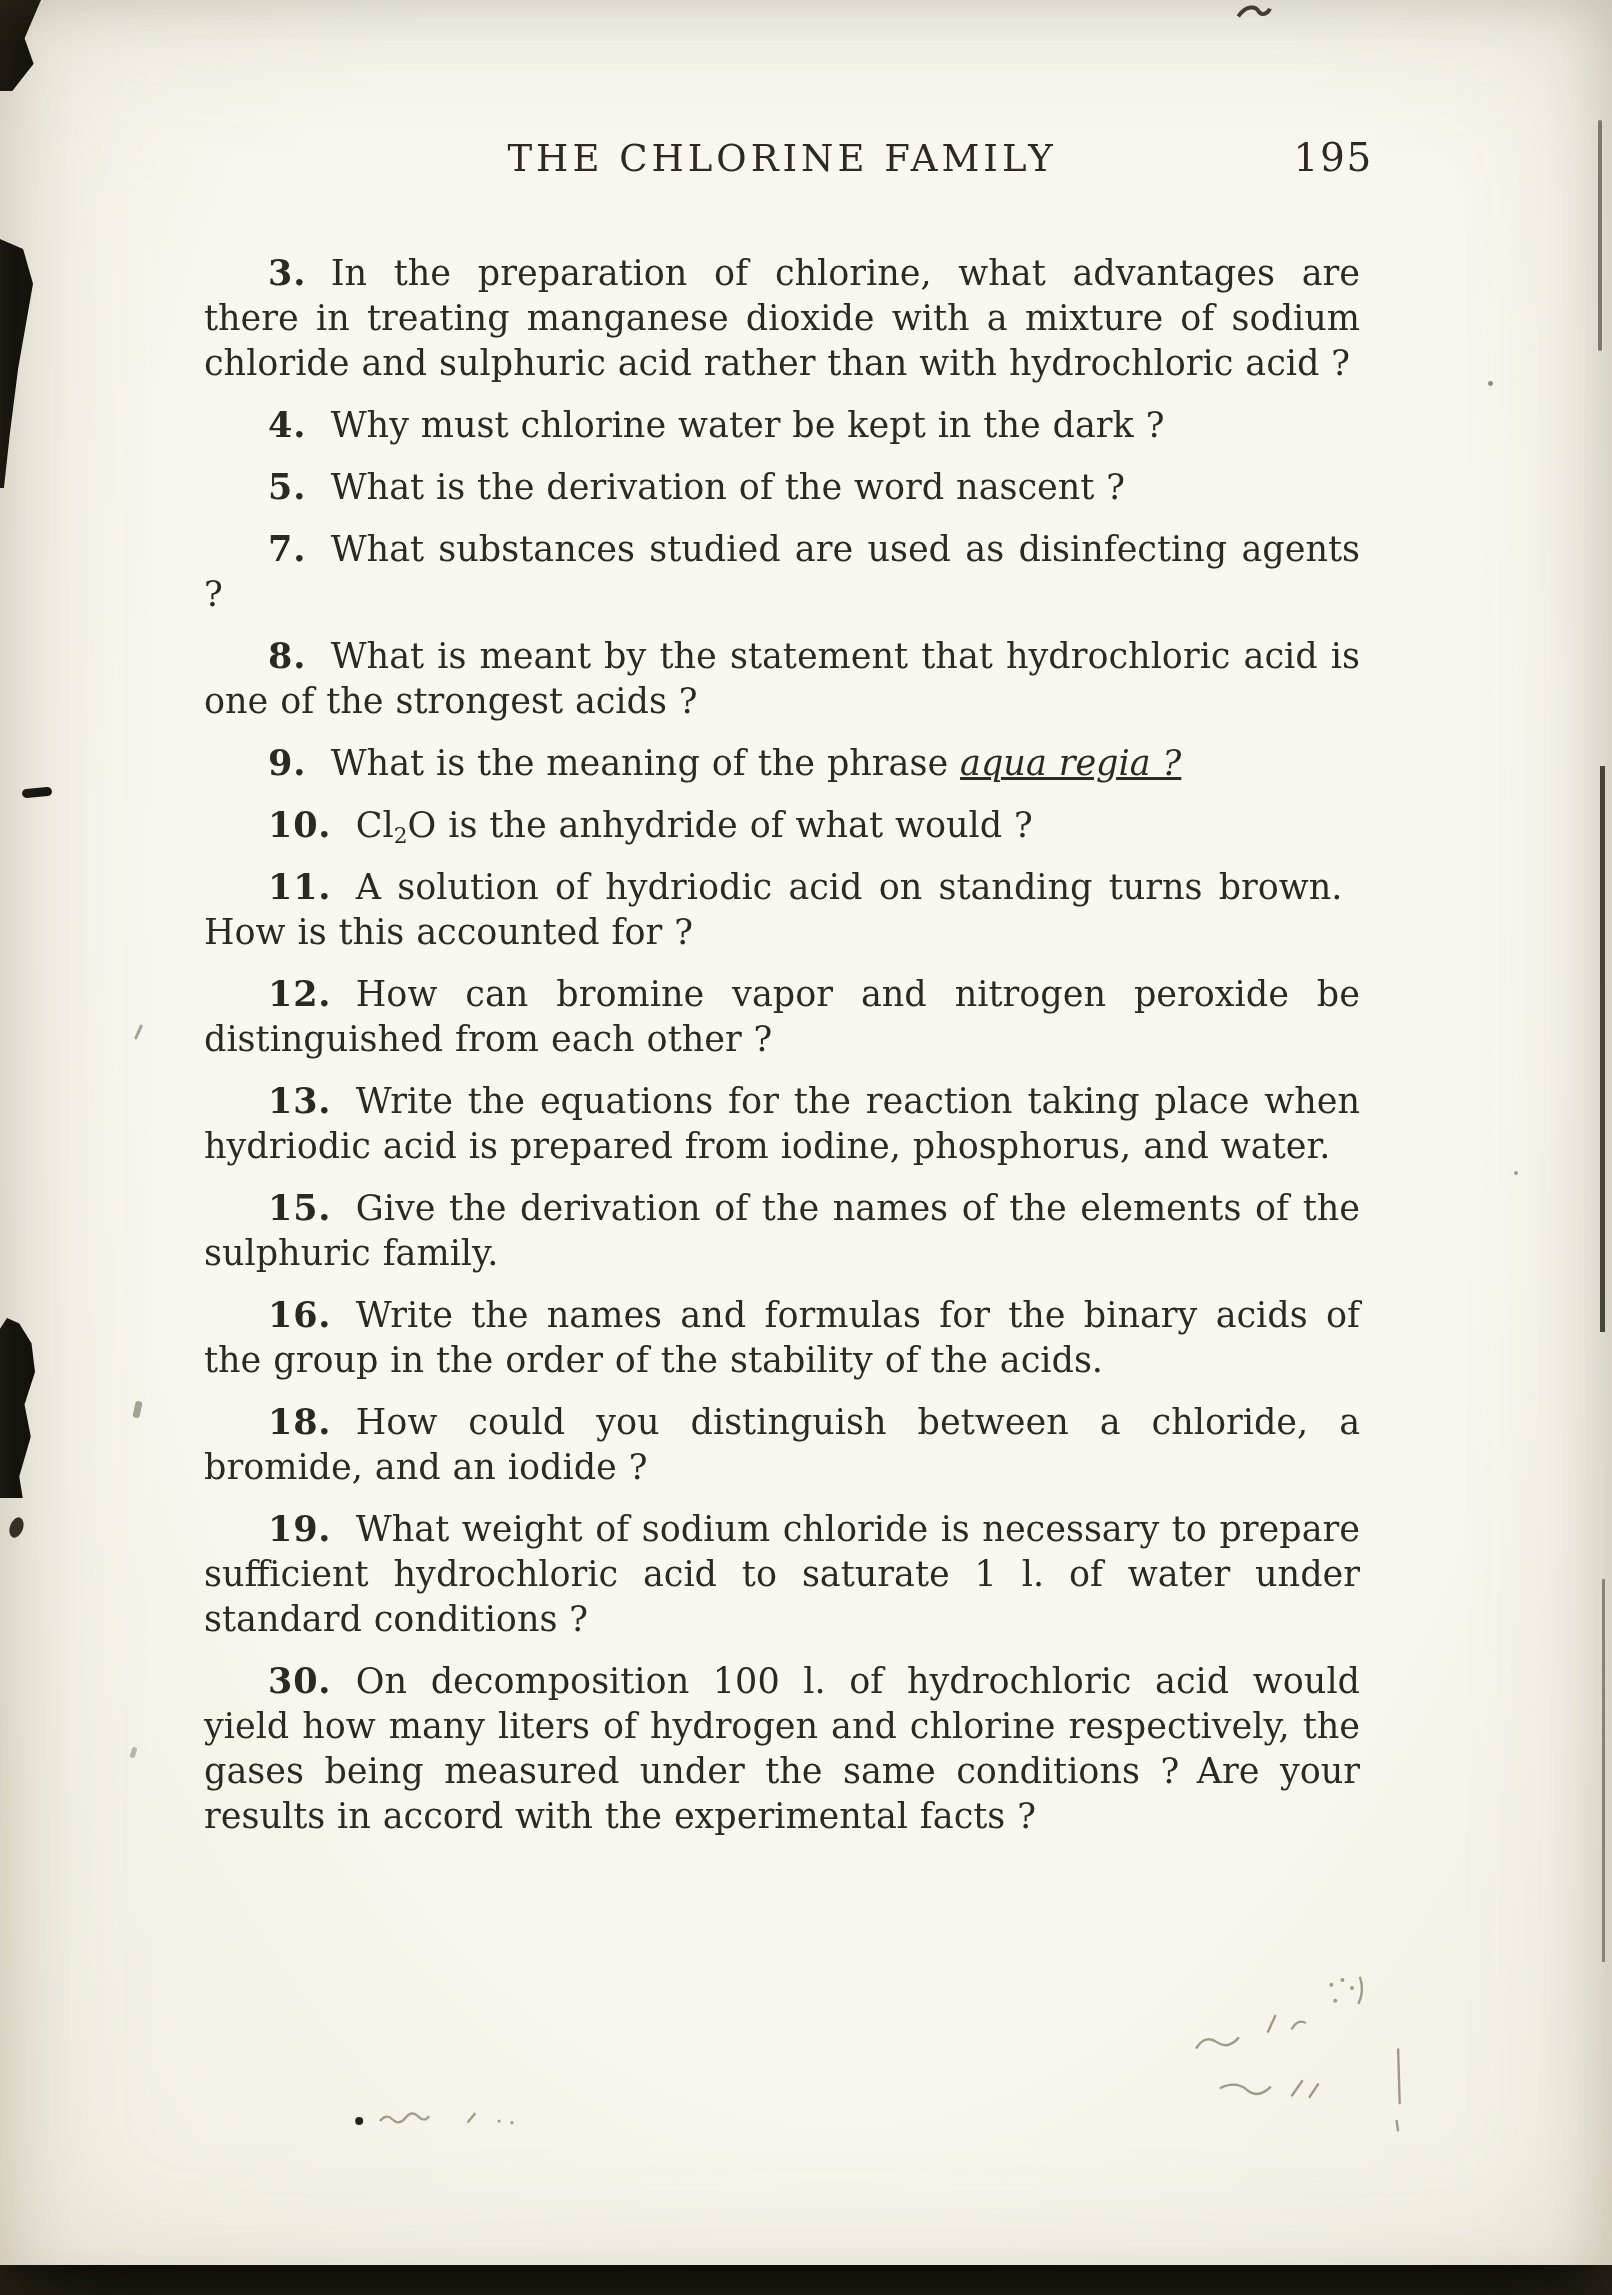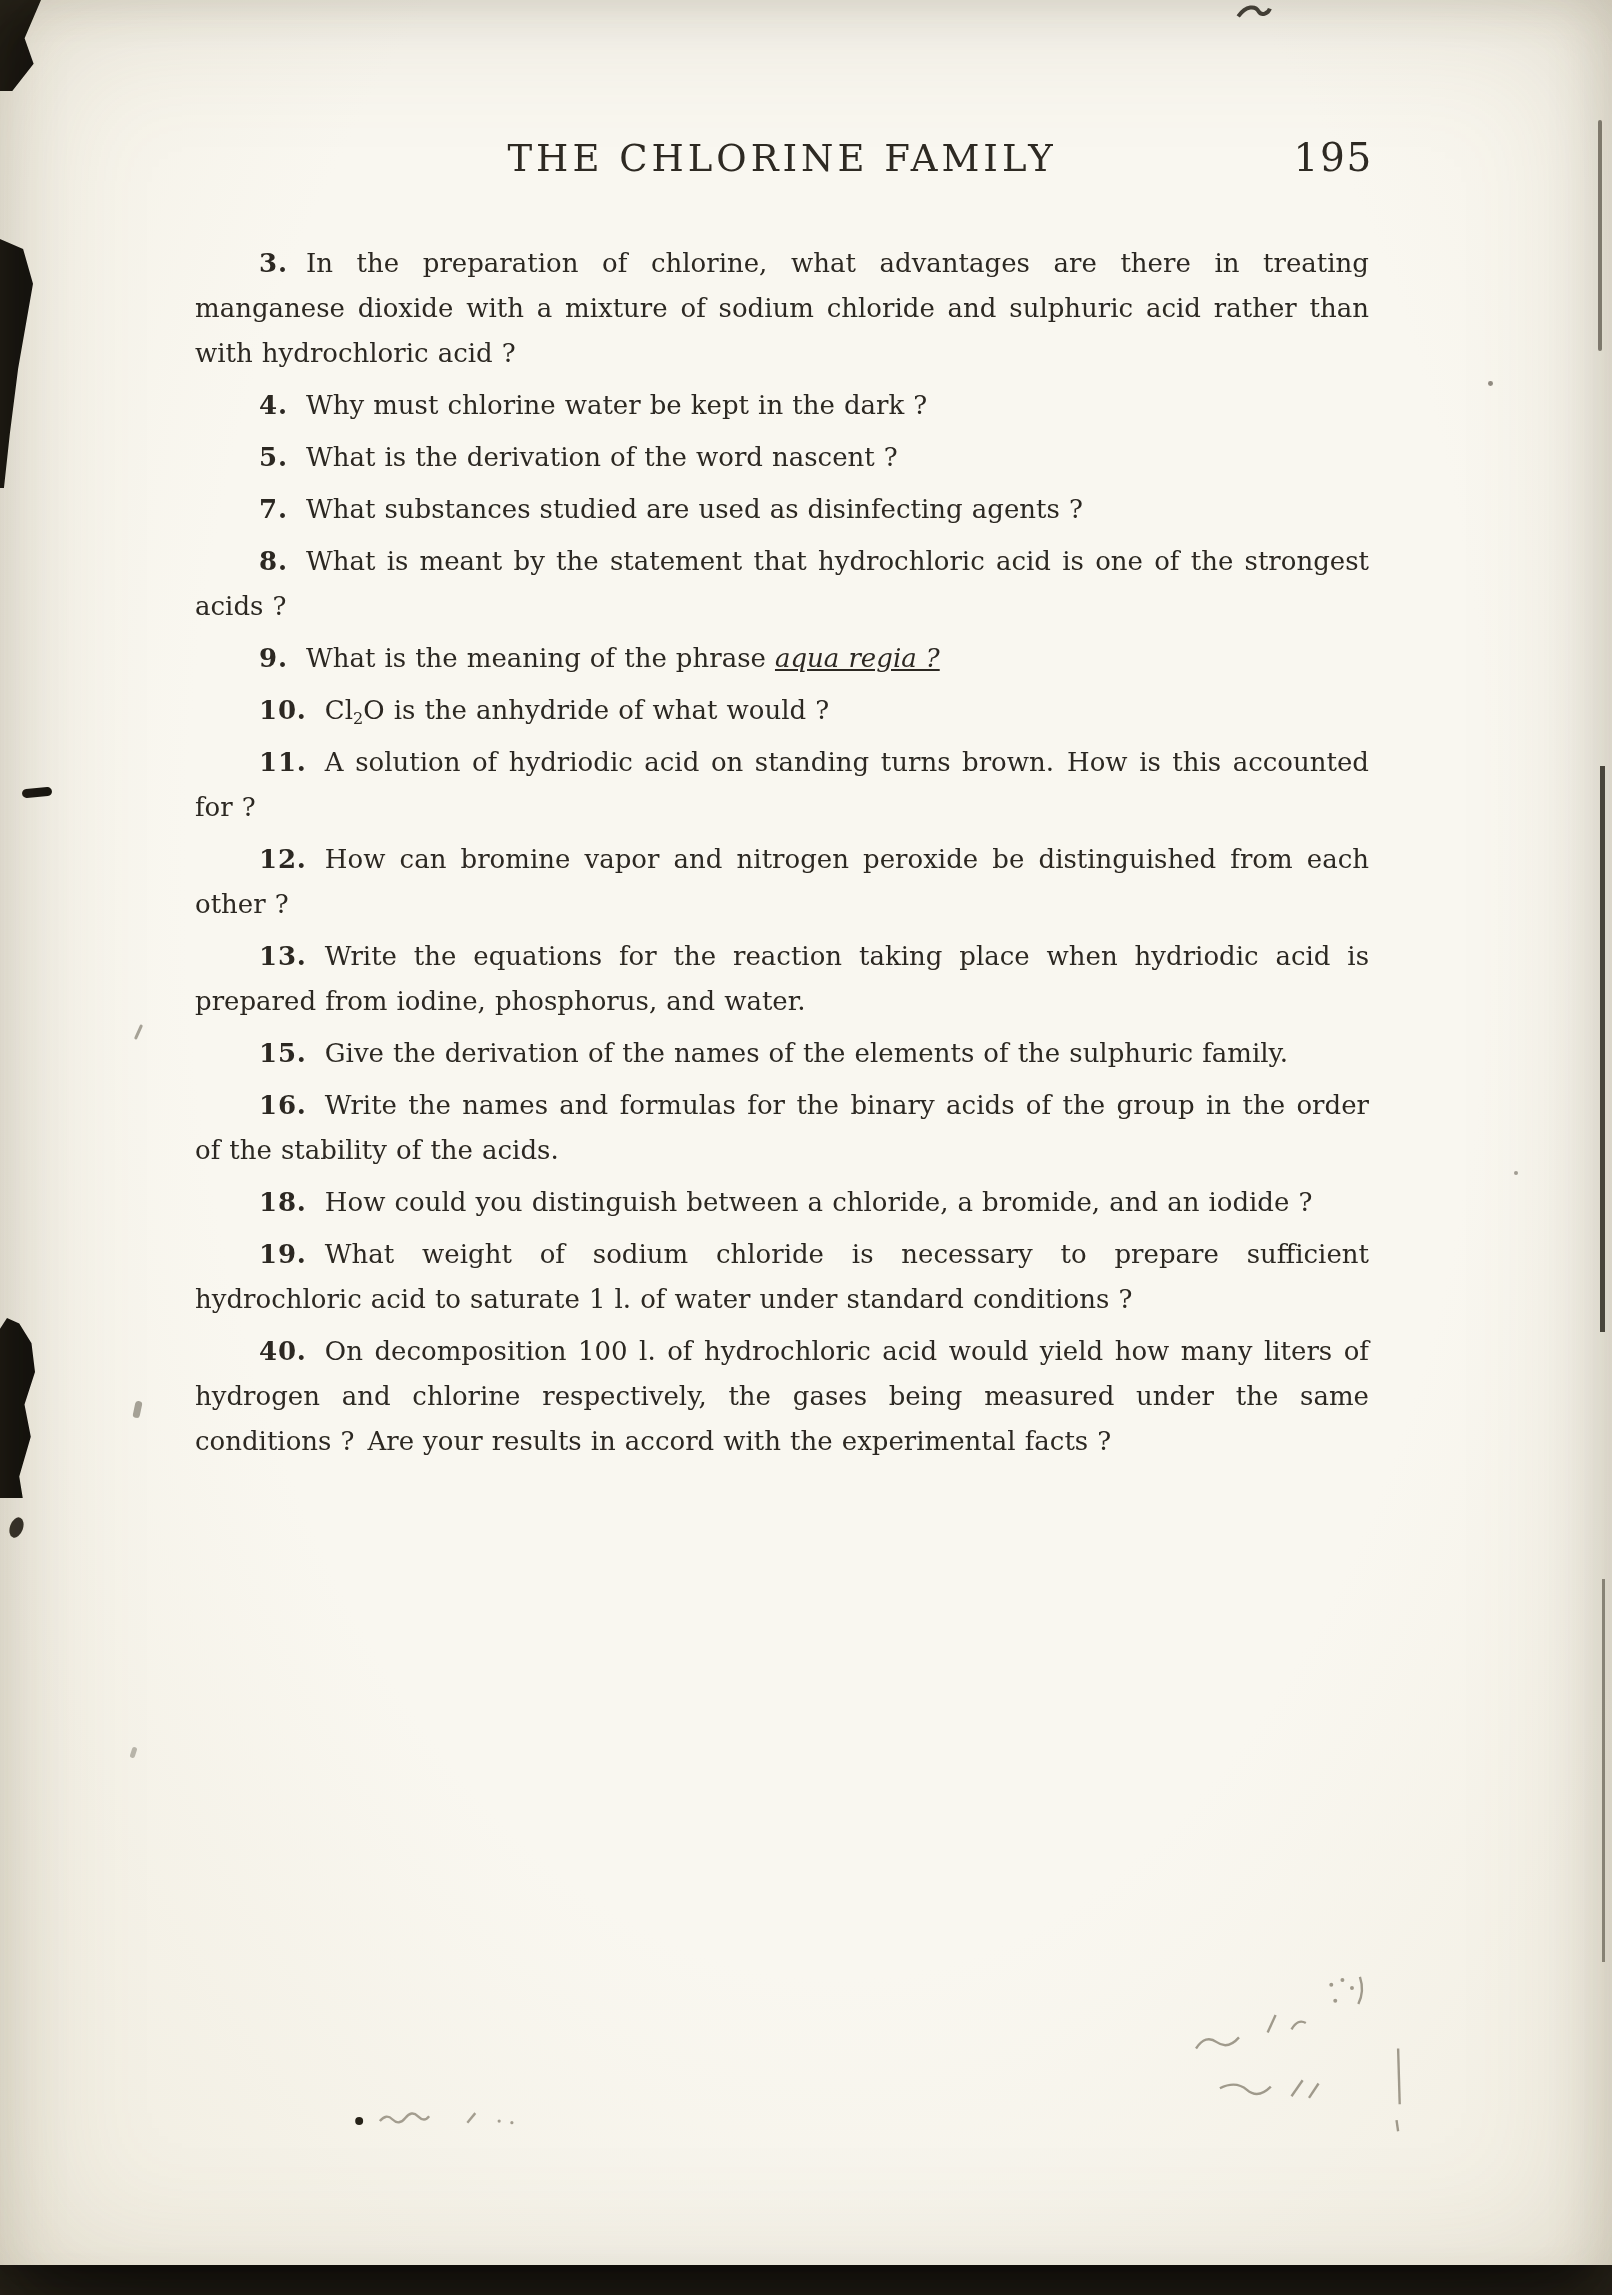--- a/index.html
+++ b/index.html
@@ -31,22 +31,22 @@
   }
   .page-number{
     position:absolute;right:3.2px;top:-1.6px;
     font-size:39px;letter-spacing:1.6px;
     color:#2e2a23;
   }
   .content{
     position:absolute;top:234px;left:188px;width:1188px;
   }
   .question{
-    margin:7px;
-    font-size:26px;line-height:45px;
+    margin:16px;
+    font-size:35px;line-height:45px;
     text-align:justify;
     text-indent:64px;
     word-spacing:0.8px;
     color:var(--ink);
   }
   .question .qnum{font-weight:bold;letter-spacing:0.8px;}
   .question i{font-style:italic;text-decoration:underline;}
   .question sub{font-size:.62em;vertical-align:-0.28em;line-height:0;}
   
   .art{position:absolute;}
@@ -91,21 +91,21 @@
         <p class="question"><span class="qnum">8.</span>  <span>What is meant by the statement that hydrochloric acid is one of the strongest acids ?</span></p>
         <p class="question"><span class="qnum">9.</span>  <span>What is the meaning of the phrase </span><i>aqua regia ?</i></p>
         <p class="question"><span class="qnum">10.</span>  <span>Cl</span><sub>2</sub><span>O is the anhydride of what would ?</span></p>
         <p class="question"><span class="qnum">11.</span>  <span>A solution of hydriodic acid on standing turns brown. How is this accounted for ?</span></p>
         <p class="question"><span class="qnum">12.</span>  <span>How can bromine vapor and nitrogen peroxide be distinguished from each other ?</span></p>
         <p class="question"><span class="qnum">13.</span>  <span>Write the equations for the reaction taking place when hydriodic acid is prepared from iodine, phosphorus, and water.</span></p>
         <p class="question"><span class="qnum">15.</span>  <span>Give the derivation of the names of the elements of the sulphuric family.</span></p>
         <p class="question"><span class="qnum">16.</span>  <span>Write the names and formulas for the binary acids of the group in the order of the stability of the acids.</span></p>
         <p class="question"><span class="qnum">18.</span>  <span>How could you distinguish between a chloride, a bromide, and an iodide ?</span></p>
         <p class="question"><span class="qnum">19.</span>  <span>What weight of sodium chloride is necessary to prepare sufficient hydrochloric acid to saturate 1 l. of water under standard conditions ?</span></p>
-        <p class="question"><span class="qnum">40.</span>  <span>On decomposition 100 l. of hydrochloric acid would yield how many liters of hydrogen and chlorine respectively, the gases being measured under the same conditions ? Are your results in accord with the experimental facts ?</span></p>
+        <p class="question"><span class="qnum">30.</span>  <span>On decomposition 100 l. of hydrochloric acid would yield how many liters of hydrogen and chlorine respectively, the gases being measured under the same conditions ? Are your results in accord with the experimental facts ?</span></p>
       </div>
   </main>
 
   <div class="art corner-tl"></div>
   <div class="art left-wedge"></div>
   <div class="art left-dash"></div>
   <div class="art left-blob"></div>
   <div class="art left-speck"></div>
   <div class="art tick-mark"></div>
   <div class="art slash-mark"></div>

